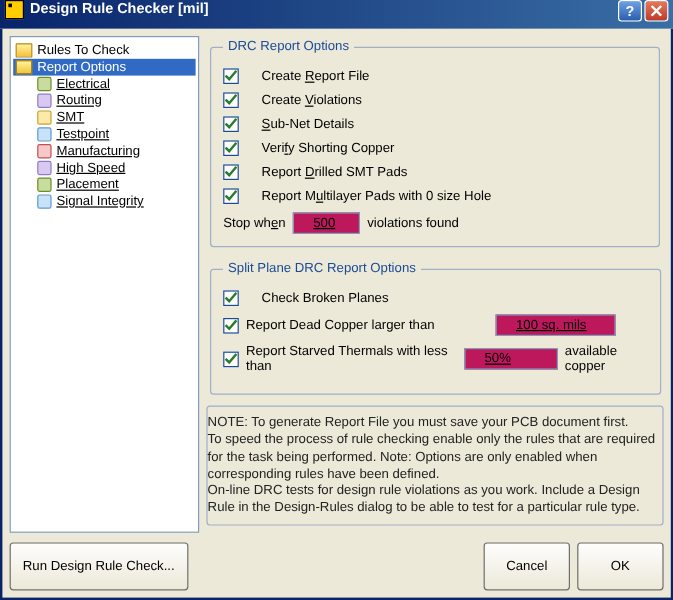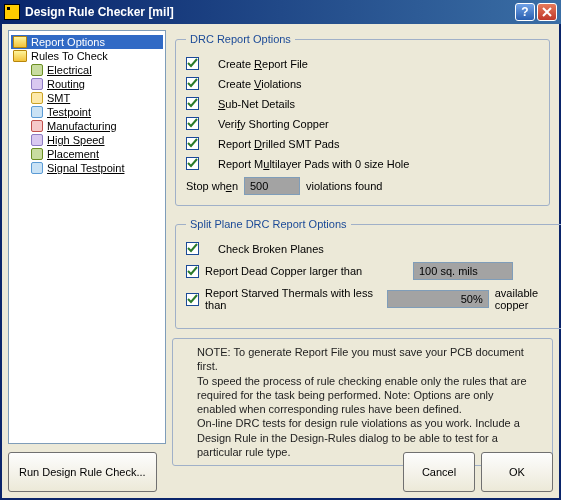--- a/index.html
+++ b/index.html
@@ -17,21 +17,21 @@
     background: linear-gradient(to bottom, #3a6ea5 0%, #2b5797 50%, #1e3c70 100%);
     background: linear-gradient(to bottom, #0a246a 0%, #3a6ea5 3%, #2666c9 50%, #0a246a 100%);
     background: linear-gradient(to right, #08246b 0%, #a6caf0 100%);
     background: linear-gradient(to bottom, #2a5fb0, #1b4a97);
     background: #0a246a;
     background: linear-gradient(to right, #082567, #3c6fb5 60%, #5a8cd0);
     background: linear-gradient(to bottom, #0058cc 0%, #1b4a97 100%);
     background: linear-gradient(to right, #08246b, #3a6ea5);
     color: #fff;
     display: flex;
-    align-items: center;
+    align-items: flex-start;
     padding: 0 4px;
     font-weight: bold;
     font-size: 12px;
   }
   .titlebar .app-icon {
     width: 16px; height: 16px;
     background: #ffcc00;
     border: 1px solid #000;
     margin-right: 5px;
     position: relative;
@@ -134,28 +134,29 @@
     align-items: center;
     justify-content: center;
     cursor: pointer;
   }
   .chk svg { width: 11px; height: 11px; }
   .chk-label u { text-decoration: underline; }
   .inline-input {
     border: 1px solid #7f9db9;
     height: 18px;
     font-size: 11px;
-    padding: 1px 5px;
-    background:#a3a3a3;
+    padding: 1px 16px;
+    background:#be185d;
+    text-decoration:underline;
   }
   .stop-row { display:flex; align-items:center; gap:6px; margin-top:4px;}
   .note-box {
     border: 1px solid #a0b0c8;
     border-radius: 3px;
-    padding: 6px 24px;
+    padding: 6px 0;
     font-size: 11px;
     color: #222;
     line-height: 1.3;
   }
   .button-bar {
     display: flex;
     align-items: center;
     padding-top: 8px;
   }
   .button-bar .spacer { flex: 1; }
@@ -185,28 +186,28 @@
     <svg width="10" height="10" viewBox="0 0 10 10">
         <path d="M1 1 L9 9 M9 1 L1 9" stroke="#fff" stroke-width="2"></path>
       </svg>
   </span>
 </div>
 
 <div class="window-body">
   <div class="main-area">
 
     <div class="tree-pane" id="tree-pane">
+        <div class="tree-item">
+          <span class="tree-icon folder-icon"></span>
+          <span>Rules To Check</span>
+        </div>
         <div class="tree-item sel">
           <span class="tree-icon folder-icon"></span>
           <span>Report Options</span>
         </div>
-        <div class="tree-item">
-          <span class="tree-icon folder-icon"></span>
-          <span>Rules To Check</span>
-        </div>
         <div class="tree-item indent">
           <span class="tree-icon leaf-icon "></span>
           <span>Electrical</span>
         </div>
         <div class="tree-item indent">
           <span class="tree-icon leaf-icon b"></span>
           <span>Routing</span>
         </div>
         <div class="tree-item indent">
           <span class="tree-icon leaf-icon c"></span>
@@ -223,21 +224,21 @@
         <div class="tree-item indent">
           <span class="tree-icon leaf-icon b"></span>
           <span>High Speed</span>
         </div>
         <div class="tree-item indent">
           <span class="tree-icon leaf-icon "></span>
           <span>Placement</span>
         </div>
         <div class="tree-item indent">
           <span class="tree-icon leaf-icon d"></span>
-          <span>Signal Testpoint</span>
+          <span>Signal Integrity</span>
         </div>
       </div>
 
     <div class="content-pane">
 
       <fieldset>
         <legend>DRC Report Options</legend>
 
         <div class="chk-row">
           <span class="chk">
@@ -314,21 +315,21 @@
           <span class="chk-label" style="width:202px">Report Dead Copper larger than</span>
           <input class="inline-input" style="width: 100px;" value="100 sq. mils">
         </div>
         <div class="row-flex">
           <span class="chk">
               <svg viewBox="0 0 11 11">
                 <path d="M1 5 L4 8 L10 1" stroke="#2a7a2a" stroke-width="2" fill="none"></path>
               </svg>
             </span>
           <span class="chk-label" style="width:202px">Report Starved Thermals with less than</span>
-          <input class="inline-input" style="width: 102px; text-align: right;" value="50%">
+          <input class="inline-input" style="width: 78px;" value="50%">
           <span>available copper</span>
         </div>
       </fieldset>
 
       <div class="note-box">
         <div>NOTE: To generate Report File you must save your PCB document first.</div>
         <div>To speed the process of rule checking enable only the rules that are required for the task being performed.  Note: Options are only enabled when corresponding rules have been defined.</div>
         <div>On-line DRC tests for design rule violations as you work. Include a Design Rule in the Design-Rules dialog to be able to test for a particular rule  type.</div>
       </div>
 

